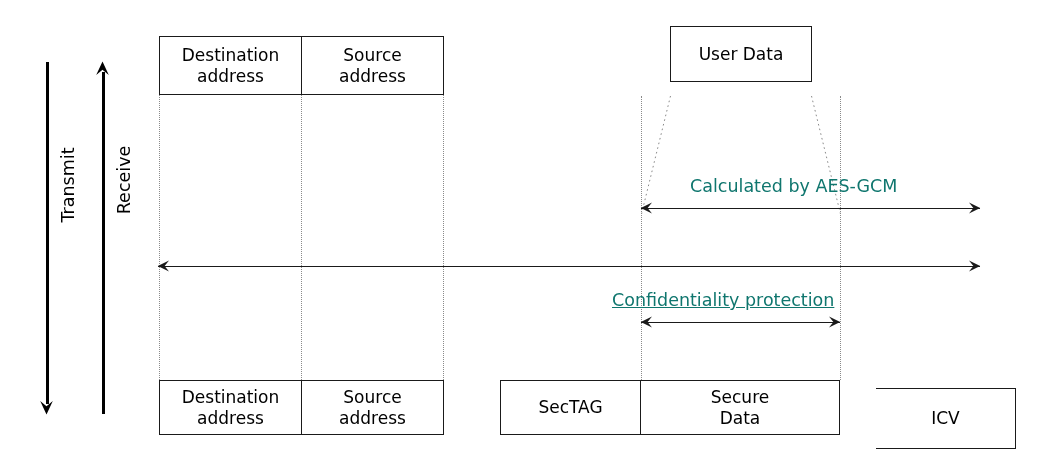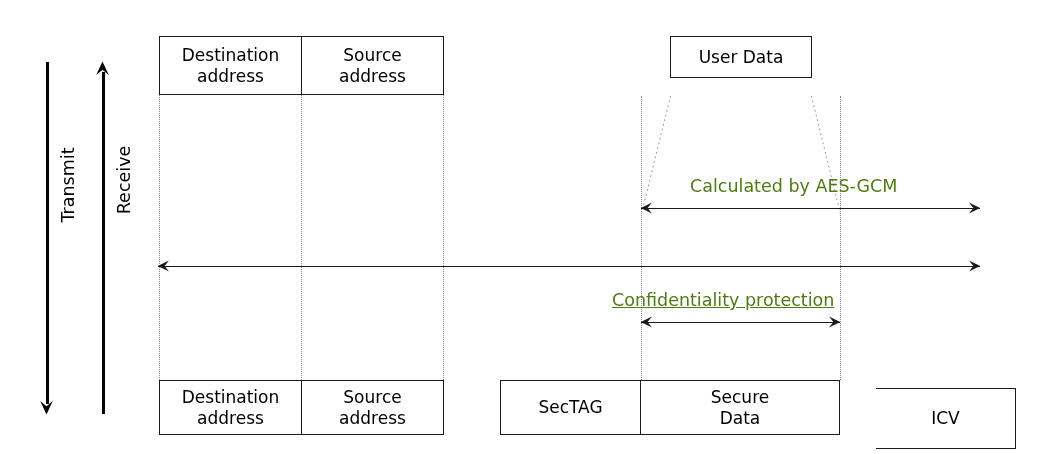--- a/index.html
+++ b/index.html
@@ -56,21 +56,21 @@
   .harrow .head {
     position: absolute;
     top: -6px;
     width: 12px;
     height: 12px;
   }
   .harrow .head svg { display: block; }
 
   .hlabel {
     position: absolute;
-    color: #4d7c0f;
+    color: #0f766e;
     font-size: 17.5px;
     white-space: nowrap;
   }
 
   
   .varrow { position: absolute; width: 0; }
   .varrow .vshaft {
     position: absolute;
     top: 0; bottom: 0; left: 0;
     border-left: 3.4px solid #000000;
@@ -124,21 +124,21 @@
     <line x1="670.5" y1="96" x2="641.5" y2="214" stroke="#8a8a8a" stroke-width="1" stroke-dasharray="1.6 3.2"></line>
     <line x1="811.5" y1="96" x2="840.5" y2="214" stroke="#8a8a8a" stroke-width="1" stroke-dasharray="1.6 3.2"></line>
   </svg>
 
   <div class="box" style="left:159px; top:36px; width:143px; height:59px;">Destination
 address</div>
 
   <div class="box joinleft" style="left:302px; top:36px; width:142px; height:59px;">Source
 address</div>
 
-  <div class="box" style="left:670px; top:36px; width:142px; height:42px;">User Data</div>
+  <div class="box" style="left:670px; top:26px; width:142px; height:56px;">User Data</div>
 
   <div class="hlabel" style="left:690px; top:176px;">Calculated by AES-GCM</div>
   <div class="harrow" style="left:641px; top:208px; width:339px;">
     <div class="shaft"></div>
     <div class="head" style="left:-1px;">
       <svg width="12" height="12" viewBox="0 0 12 12">
         <path d="M12 0.6 L0.8 6 L12 11.4 L7.6 6 Z" fill="#1a1a1a"></path>
       </svg>
     </div>
     <div class="head" style="right:-1px;">

